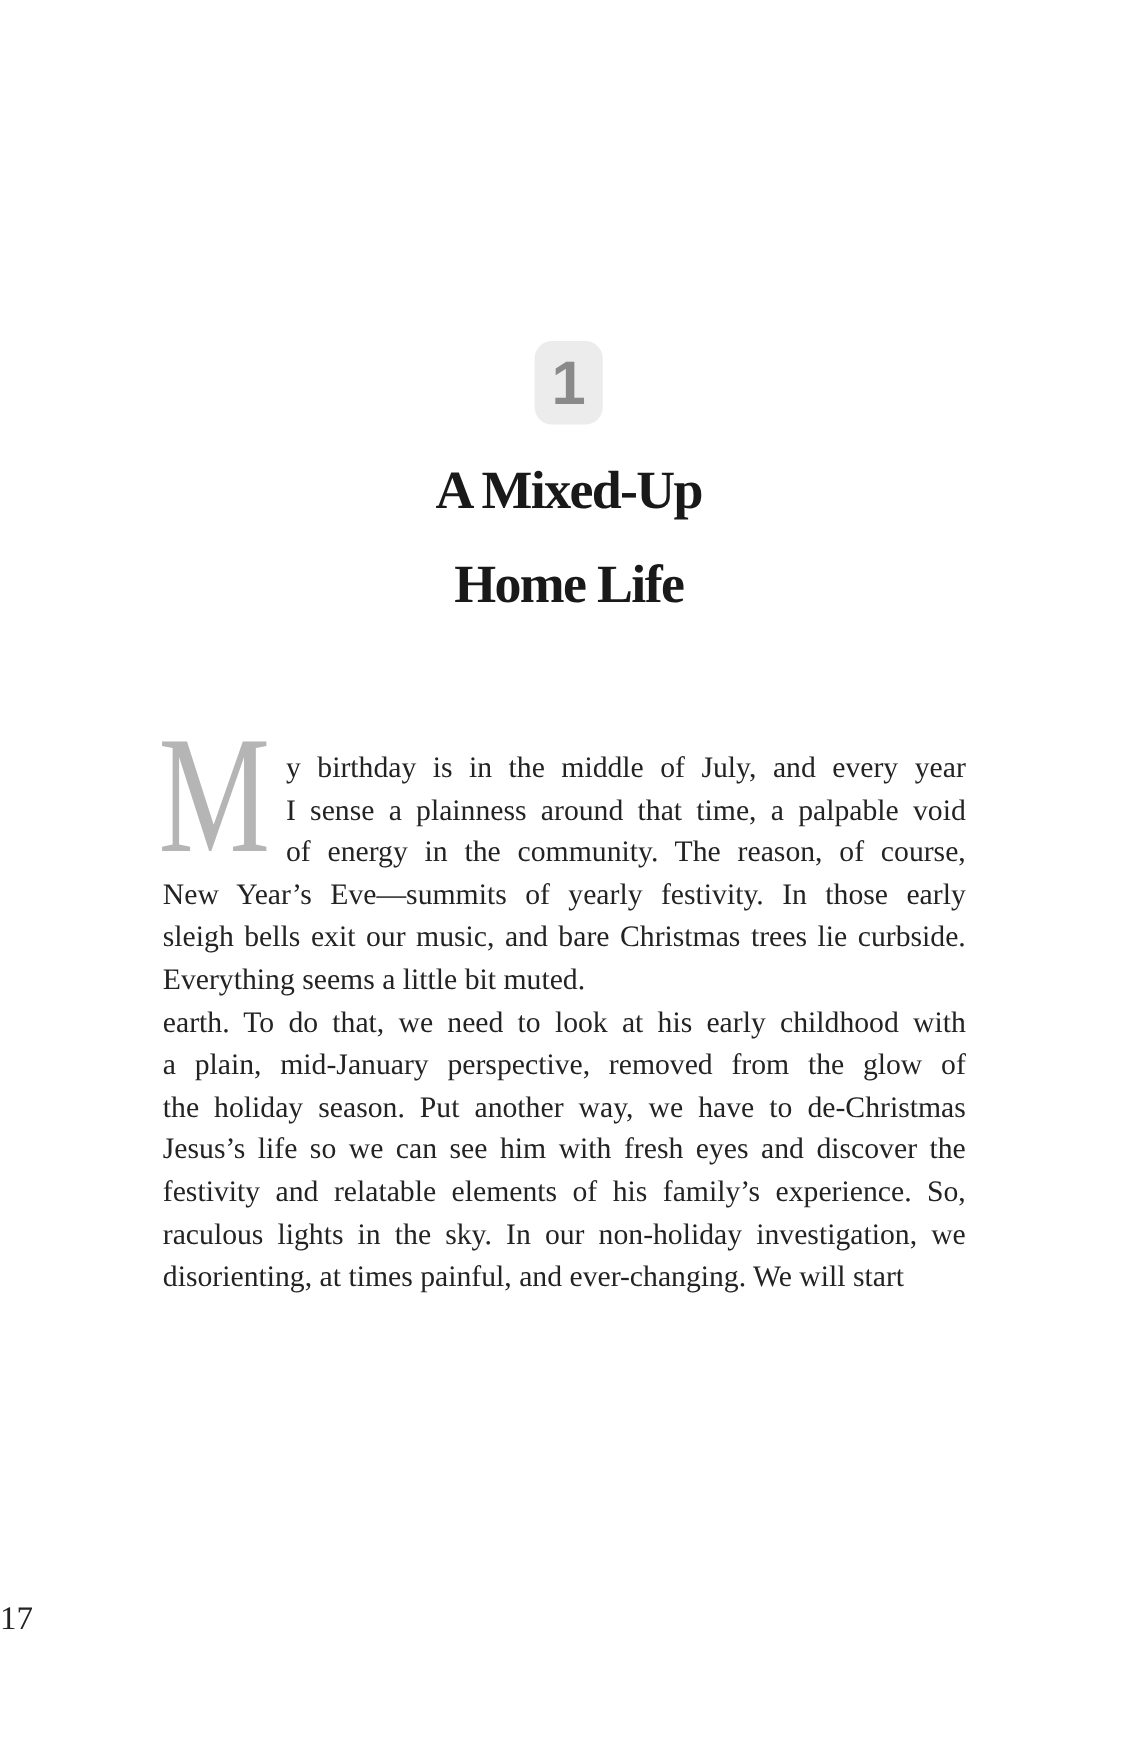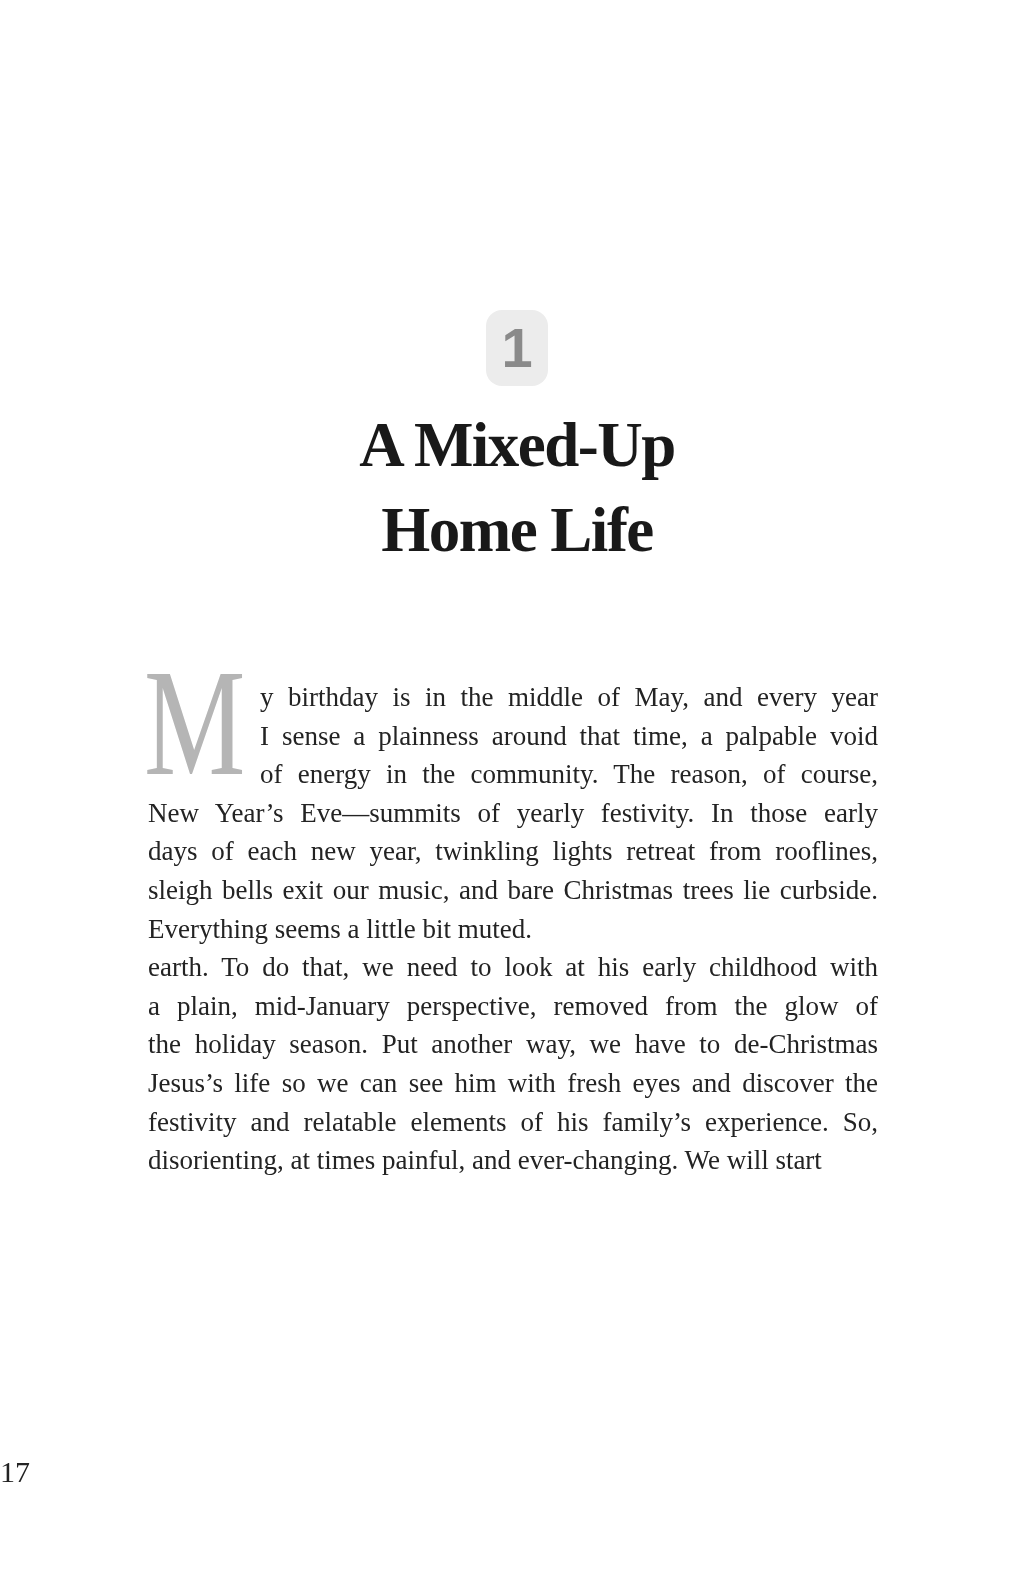--- a/index.html
+++ b/index.html
@@ -38,21 +38,21 @@
   }
   .title {
     position: absolute;
     top: 403px;
     left: 0;
     width: 100%;
     margin: 0;
     text-align: center;
     font-family: "Liberation Serif", serif;
     font-weight: 700;
-    font-size: 63px;
+    font-size: 49px;
     line-height: 85px;
     letter-spacing: -1.5px;
     color: var(--title_text, #191919);
   }
   .title-line { display: block; }
   .body {
     position: absolute;
     top: 678px;
     left: 148px;
     width: 730px;
@@ -98,31 +98,31 @@
   </div>
 
   <h1 class="title">
     <span class="title-line">A Mixed-Up</span>
     <span class="title-line">Home Life</span>
   </h1>
 
   <div class="body">
     <span class="dropcap">M</span>
     <div>
-        <div class="bline drop">y birthday is in the middle of May, and every year</div>
+        <div class="bline drop">y birthday is in the middle of July, and every year</div>
         <div class="bline drop">I sense a plainness around that time, a palpable void</div>
         <div class="bline drop">of energy in the community. The reason, of course,</div>
         <div class="bline">New Year’s Eve—summits of yearly festivity. In those early</div>
-        <div class="bline">days of each new year, twinkling lights retreat from rooflines,</div>
         <div class="bline">sleigh bells exit our music, and bare Christmas trees lie curbside.</div>
         <div class="bline end">Everything seems a little bit muted.</div>
         <div class="bline">earth. To do that, we need to look at his early childhood with</div>
         <div class="bline">a plain, mid-January perspective, removed from the glow of</div>
         <div class="bline">the holiday season. Put another way, we have to de-Christmas</div>
         <div class="bline">Jesus’s life so we can see him with fresh eyes and discover the</div>
         <div class="bline">festivity and relatable elements of his family’s experience. So,</div>
+        <div class="bline">raculous lights in the sky. In our non-holiday investigation, we</div>
         <div class="bline end">disorienting, at times painful, and ever-changing. We will start</div>
       </div>
   </div>
 
   <div class="folio">17</div>
 
 </div>
 
 </body></html>

